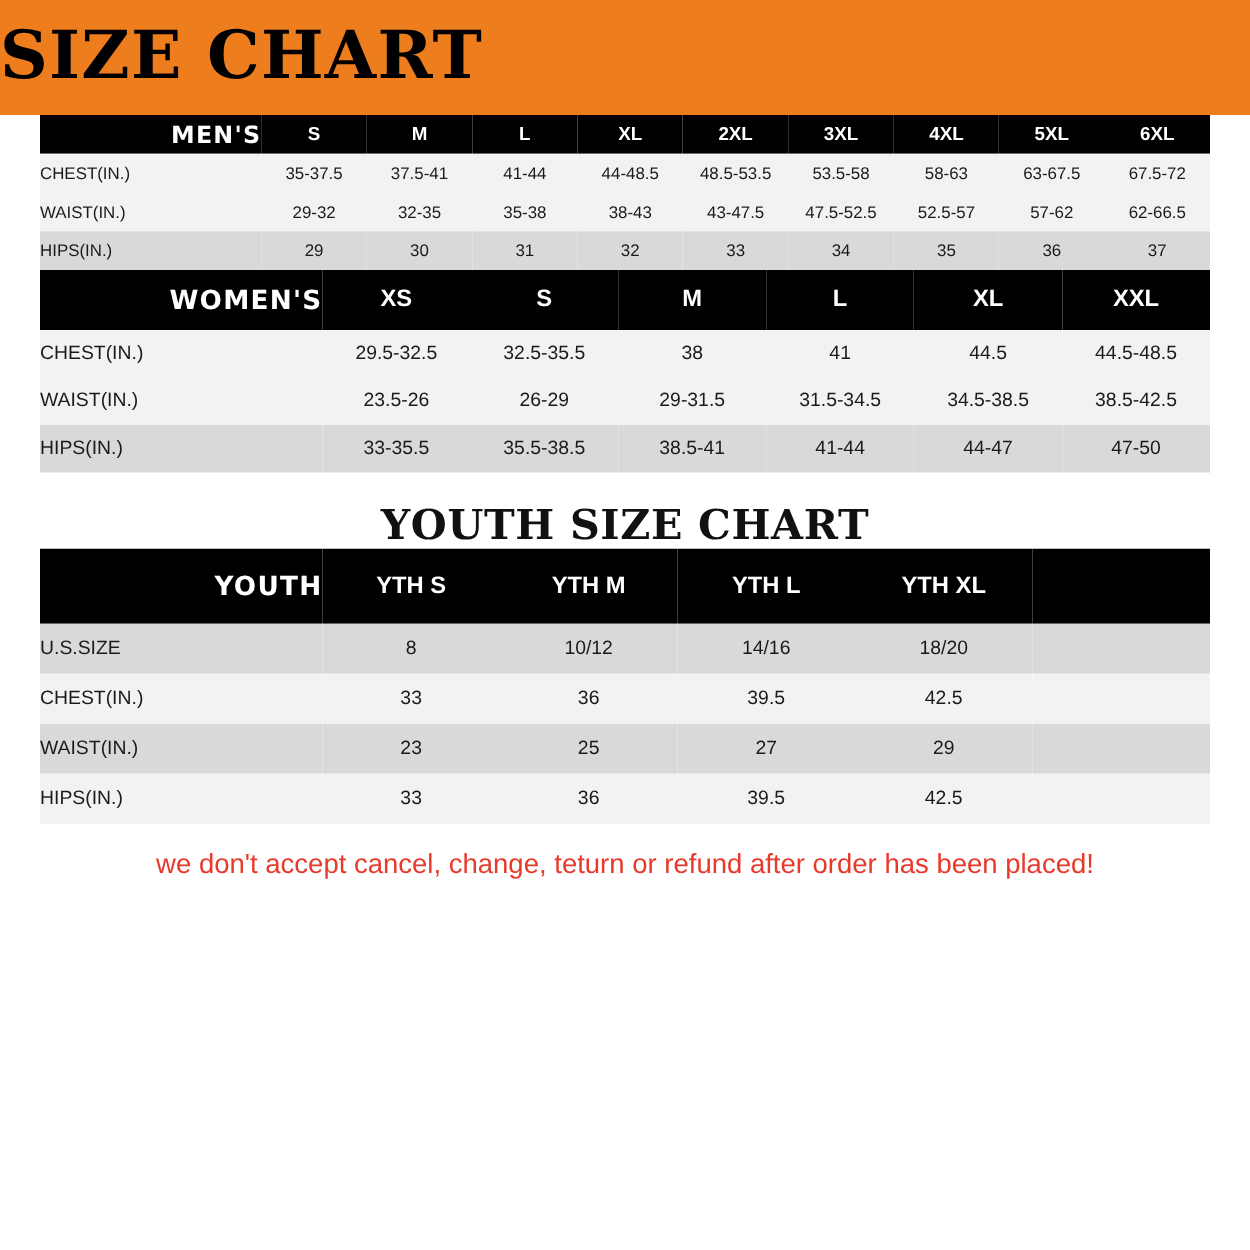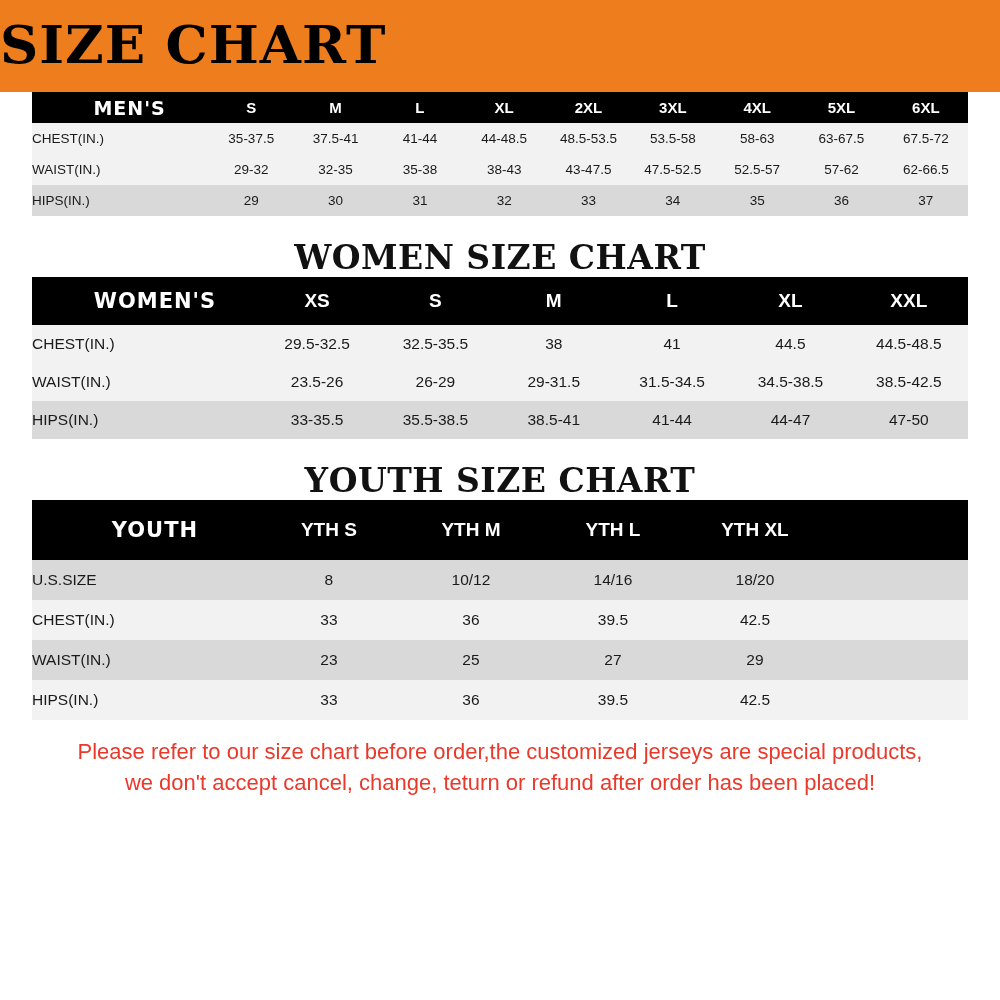--- a/index.html
+++ b/index.html
@@ -73,21 +73,21 @@
     white-space: nowrap;
   }
   table.size thead th {
     background: #000000;
     color: #ffffff;
     height: 38px;
     font-size: 17px;
     font-weight: bold;
   }
   table.size thead th.corner {
-    text-align: center;
+    text-align: right;
     padding-left: 20px;
     font-size: 20px;
     letter-spacing: 1px;
     font-family: "DejaVu Sans", sans-serif;
   }
   table.size tbody td.rowhead {
     text-align: left;
     font-size: 15px;
     color: #1a1a1a;
   }
@@ -181,21 +181,20 @@
           <td>33</td>
           <td>34</td>
           <td>35</td>
           <td>36</td>
           <td>37</td>
         </tr>
       </tbody>
     </table>
   </div>
 
-  <div class="section-title sec-women-title">WOMEN SIZE CHART</div>
   <div class="tbl-wrap">
     <table class="size" id="women-table">
       <thead>
         <tr>
           <th class="corner" style="width:22%">WOMEN'S</th>
           <th>XS</th>
           <th>S</th>
           <th>M</th>
           <th>L</th>
           <th>XL</th>
@@ -278,17 +277,16 @@
           <td>36</td>
           <td>39.5</td>
           <td>42.5</td>
           <td></td>
         </tr>
       </tbody>
     </table>
   </div>
 
   <div class="footer-note">
-    <div>Please refer to our size chart before order,the customized jerseys are special products,</div>
     <div>we don't accept cancel, change, teturn or refund after order has been placed!</div>
   </div>
 
 </div>
 
 </body></html>

